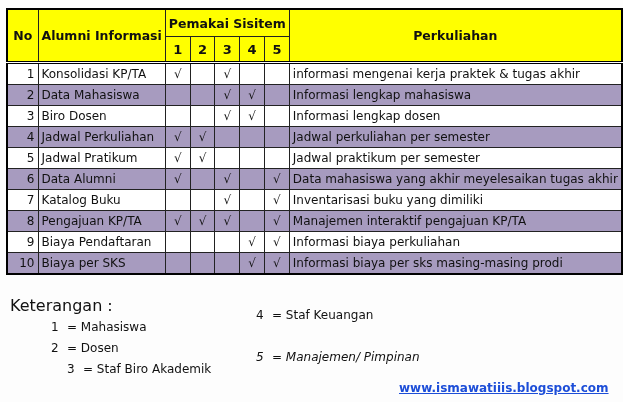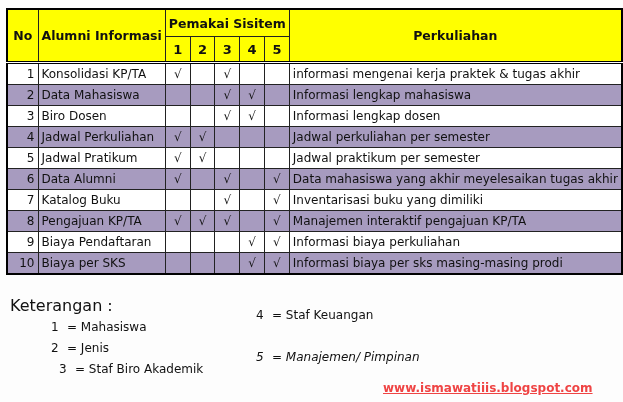--- a/index.html
+++ b/index.html
@@ -33,22 +33,22 @@
   table.info thead th.tall { border-bottom: 3px double #000; }
   td.no { text-align: right; }
   td.chk { text-align: center; font-size: 11px; }
   tr.purple td { background: #a79bbf; }
   tr.white td { background: #ffffff; }
   .legend { position: absolute; font-size: 16px; }
   .legend-title { left: 10px; top: 296px; }
   .leg-item { position: absolute; font-size: 12px; margin-left: 17px; }
   .leg-num { display: inline-block; width: 16px; }
   .credit {
-    position: absolute; left: 383px; top: 381px;
-    font-size: 12px; font-weight: bold; color: #ef4444; text-decoration: underline; text-align: right;
+    position: absolute; left: 399px; top: 381px;
+    font-size: 12px; font-weight: bold; color: #1d4ed8; text-decoration: underline; text-align: right;
   }
 </style>
 </head>
 <body>
 
 <table class="info">
   <colgroup>
     <col style="width:31px">
     <col style="width:121px">
     <col style="width:20px">
@@ -176,23 +176,23 @@
       </tr>
     </tbody>
 </table>
 
 <div class="legend legend-title">Keterangan :</div>
 
 <div class="leg-item" style="left:34px; top:320px;">
   <span class="leg-num">1</span><span>= Mahasiswa</span>
 </div>
 <div class="leg-item" style="left:34px; top:341px;">
-  <span class="leg-num">2</span><span>= Jenis</span>
-</div>
-<div class="leg-item" style="left:42px; top:362px;">
+  <span class="leg-num">2</span><span>= Dosen</span>
+</div>
+<div class="leg-item" style="left:50px; top:362px;">
   <span class="leg-num">3</span><span>= Staf Biro Akademik</span>
 </div>
 <div class="leg-item" style="left:239px; top:308px;">
   <span class="leg-num">4</span><span>= Staf Keuangan</span>
 </div>
 <div class="leg-item" style="left:239px; top:350px;font-style:italic;">
   <span class="leg-num">5</span><span>= Manajemen/ Pimpinan</span>
 </div>
 
 <a class="credit">www.ismawatiiis.blogspot.com</a>

